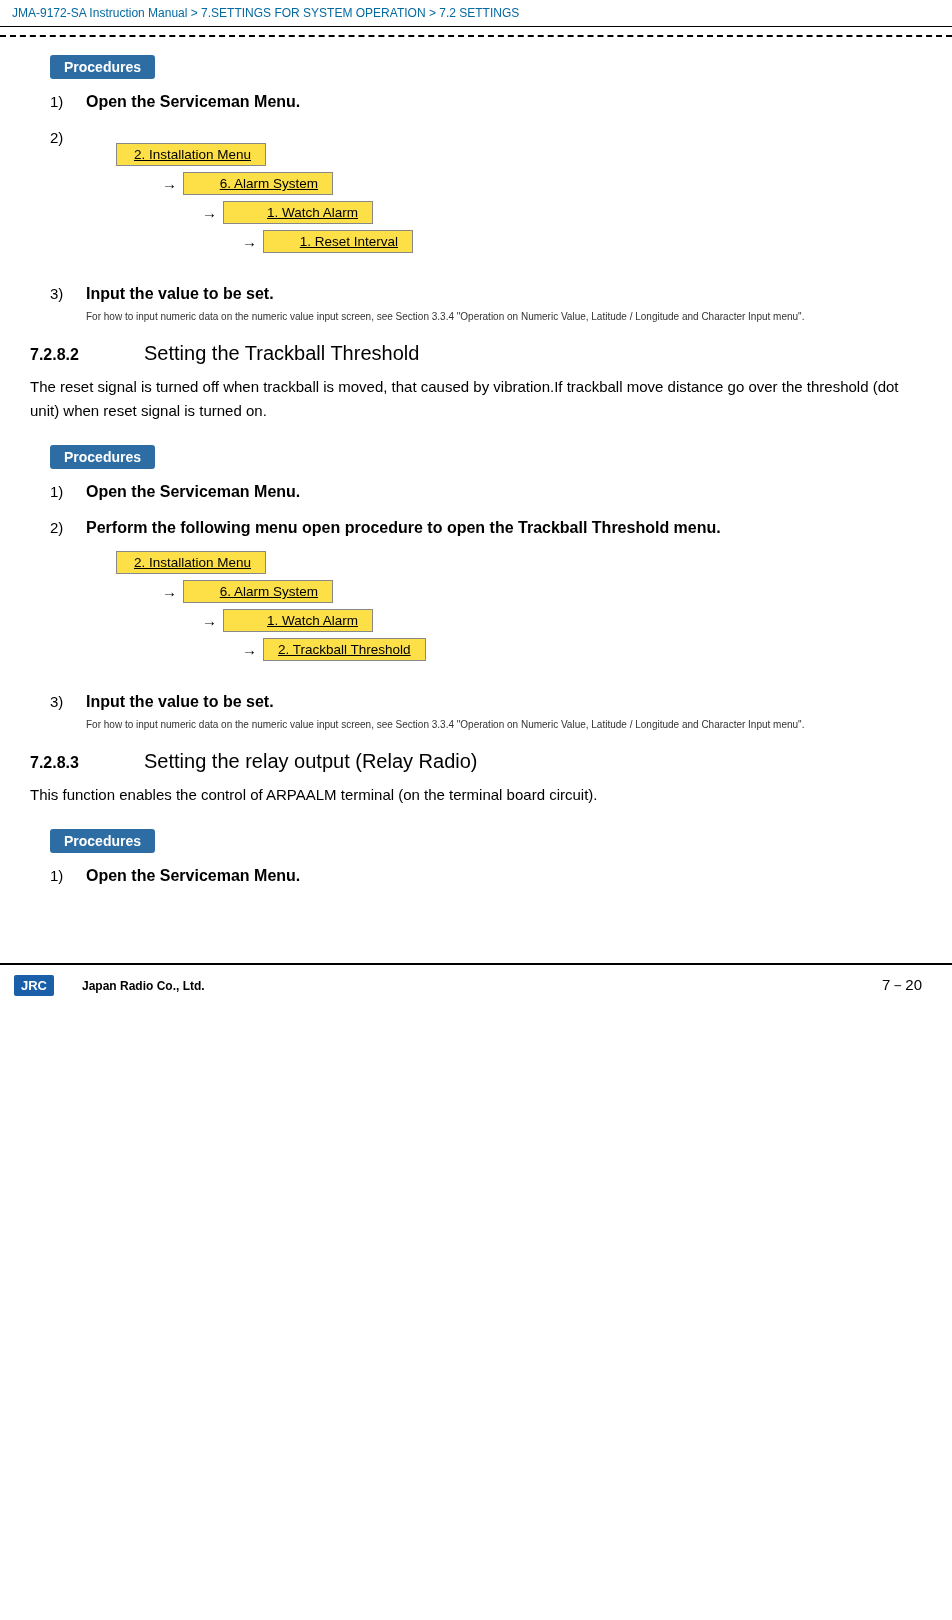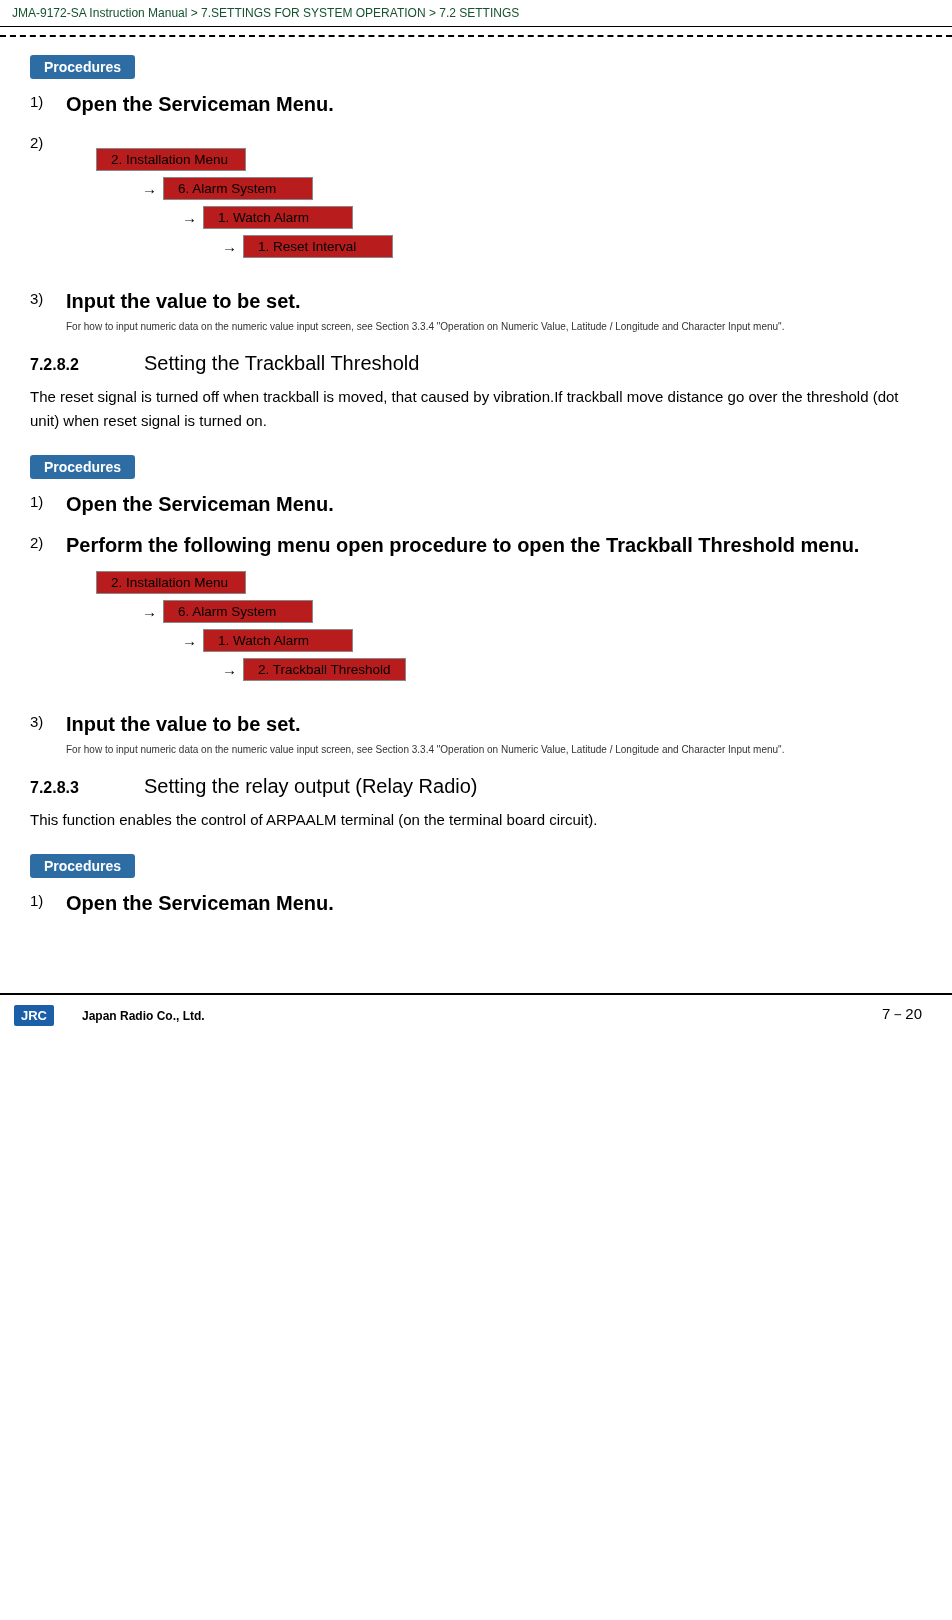--- a/index.html
+++ b/index.html
@@ -7,21 +7,21 @@
       font-family: Arial, sans-serif;
       font-size: 15px;
       background: #fff;
       color: #000;
       width: 952px;
       min-height: 1620px;
       padding: 0;
     }
     .breadcrumb-bar {
       font-size: 12px;
-      color: #14532d;
+      color: #0369a1;
       padding: 6px 12px;
       border-bottom: 1px solid #000;
     }
     .dashed-line {
       border: none;
       border-top: 2px dashed #000;
       margin: 8px 0 0 0;
     }
     .main-content {
       padding: 18px 30px 30px 30px;
@@ -43,34 +43,35 @@
     }
     .step-num {
       min-width: 36px;
       font-size: 15px;
       font-weight: normal;
     }
     .step-content {
       flex: 1;
     }
     .step-content strong {
-      font-size: 20px;
+      font-size: 16px;
       font-weight: bold;
     }
     .menu-chain {
       margin: 14px 0 14px 30px;
     }
     .menu-item-box {
       display: inline-block;
       border: 1px solid #888;
-      background: #b91c1c;
+      background: #fde047;
       padding: 3px 14px;
       font-size: 13.5px;
       min-width: 150px;
-      text-align: left;
+      text-align: right;
+      text-decoration: underline;
     }
     .menu-row {
       display: flex;
       align-items: center;
       margin-bottom: 6px;
     }
     .arrow {
       font-size: 15px;
       margin-right: 6px;
       margin-left: 6px;
@@ -98,20 +99,21 @@
     .section-body {
       font-size: 15px;
       line-height: 1.6;
       margin-bottom: 14px;
     }
     .section-block {
       margin-bottom: 22px;
     }
     .footer-bar {
       display: flex;
+      align-items: center;
       justify-content: space-between;
       border-top: 2px solid #000;
       padding: 10px 30px 10px 14px;
       margin-top: 30px;
     }
     .footer-logo {
       display: flex;
       align-items: center;
       gap: 8px;
     }
@@ -126,20 +128,21 @@
     .footer-company {
       font-size: 12px;
       font-weight: bold;
       margin-left: 20px;
     }
     .footer-page {
       font-size: 15px;
     }
     .procedures-section {
       margin-bottom: 8px;
+      margin-left: 20px;
     }
     .section-row {
       display: flex;
       align-items: baseline;
       gap: 24px;
       margin-bottom: 10px;
     }
   </style>
 </head>
 <body>

